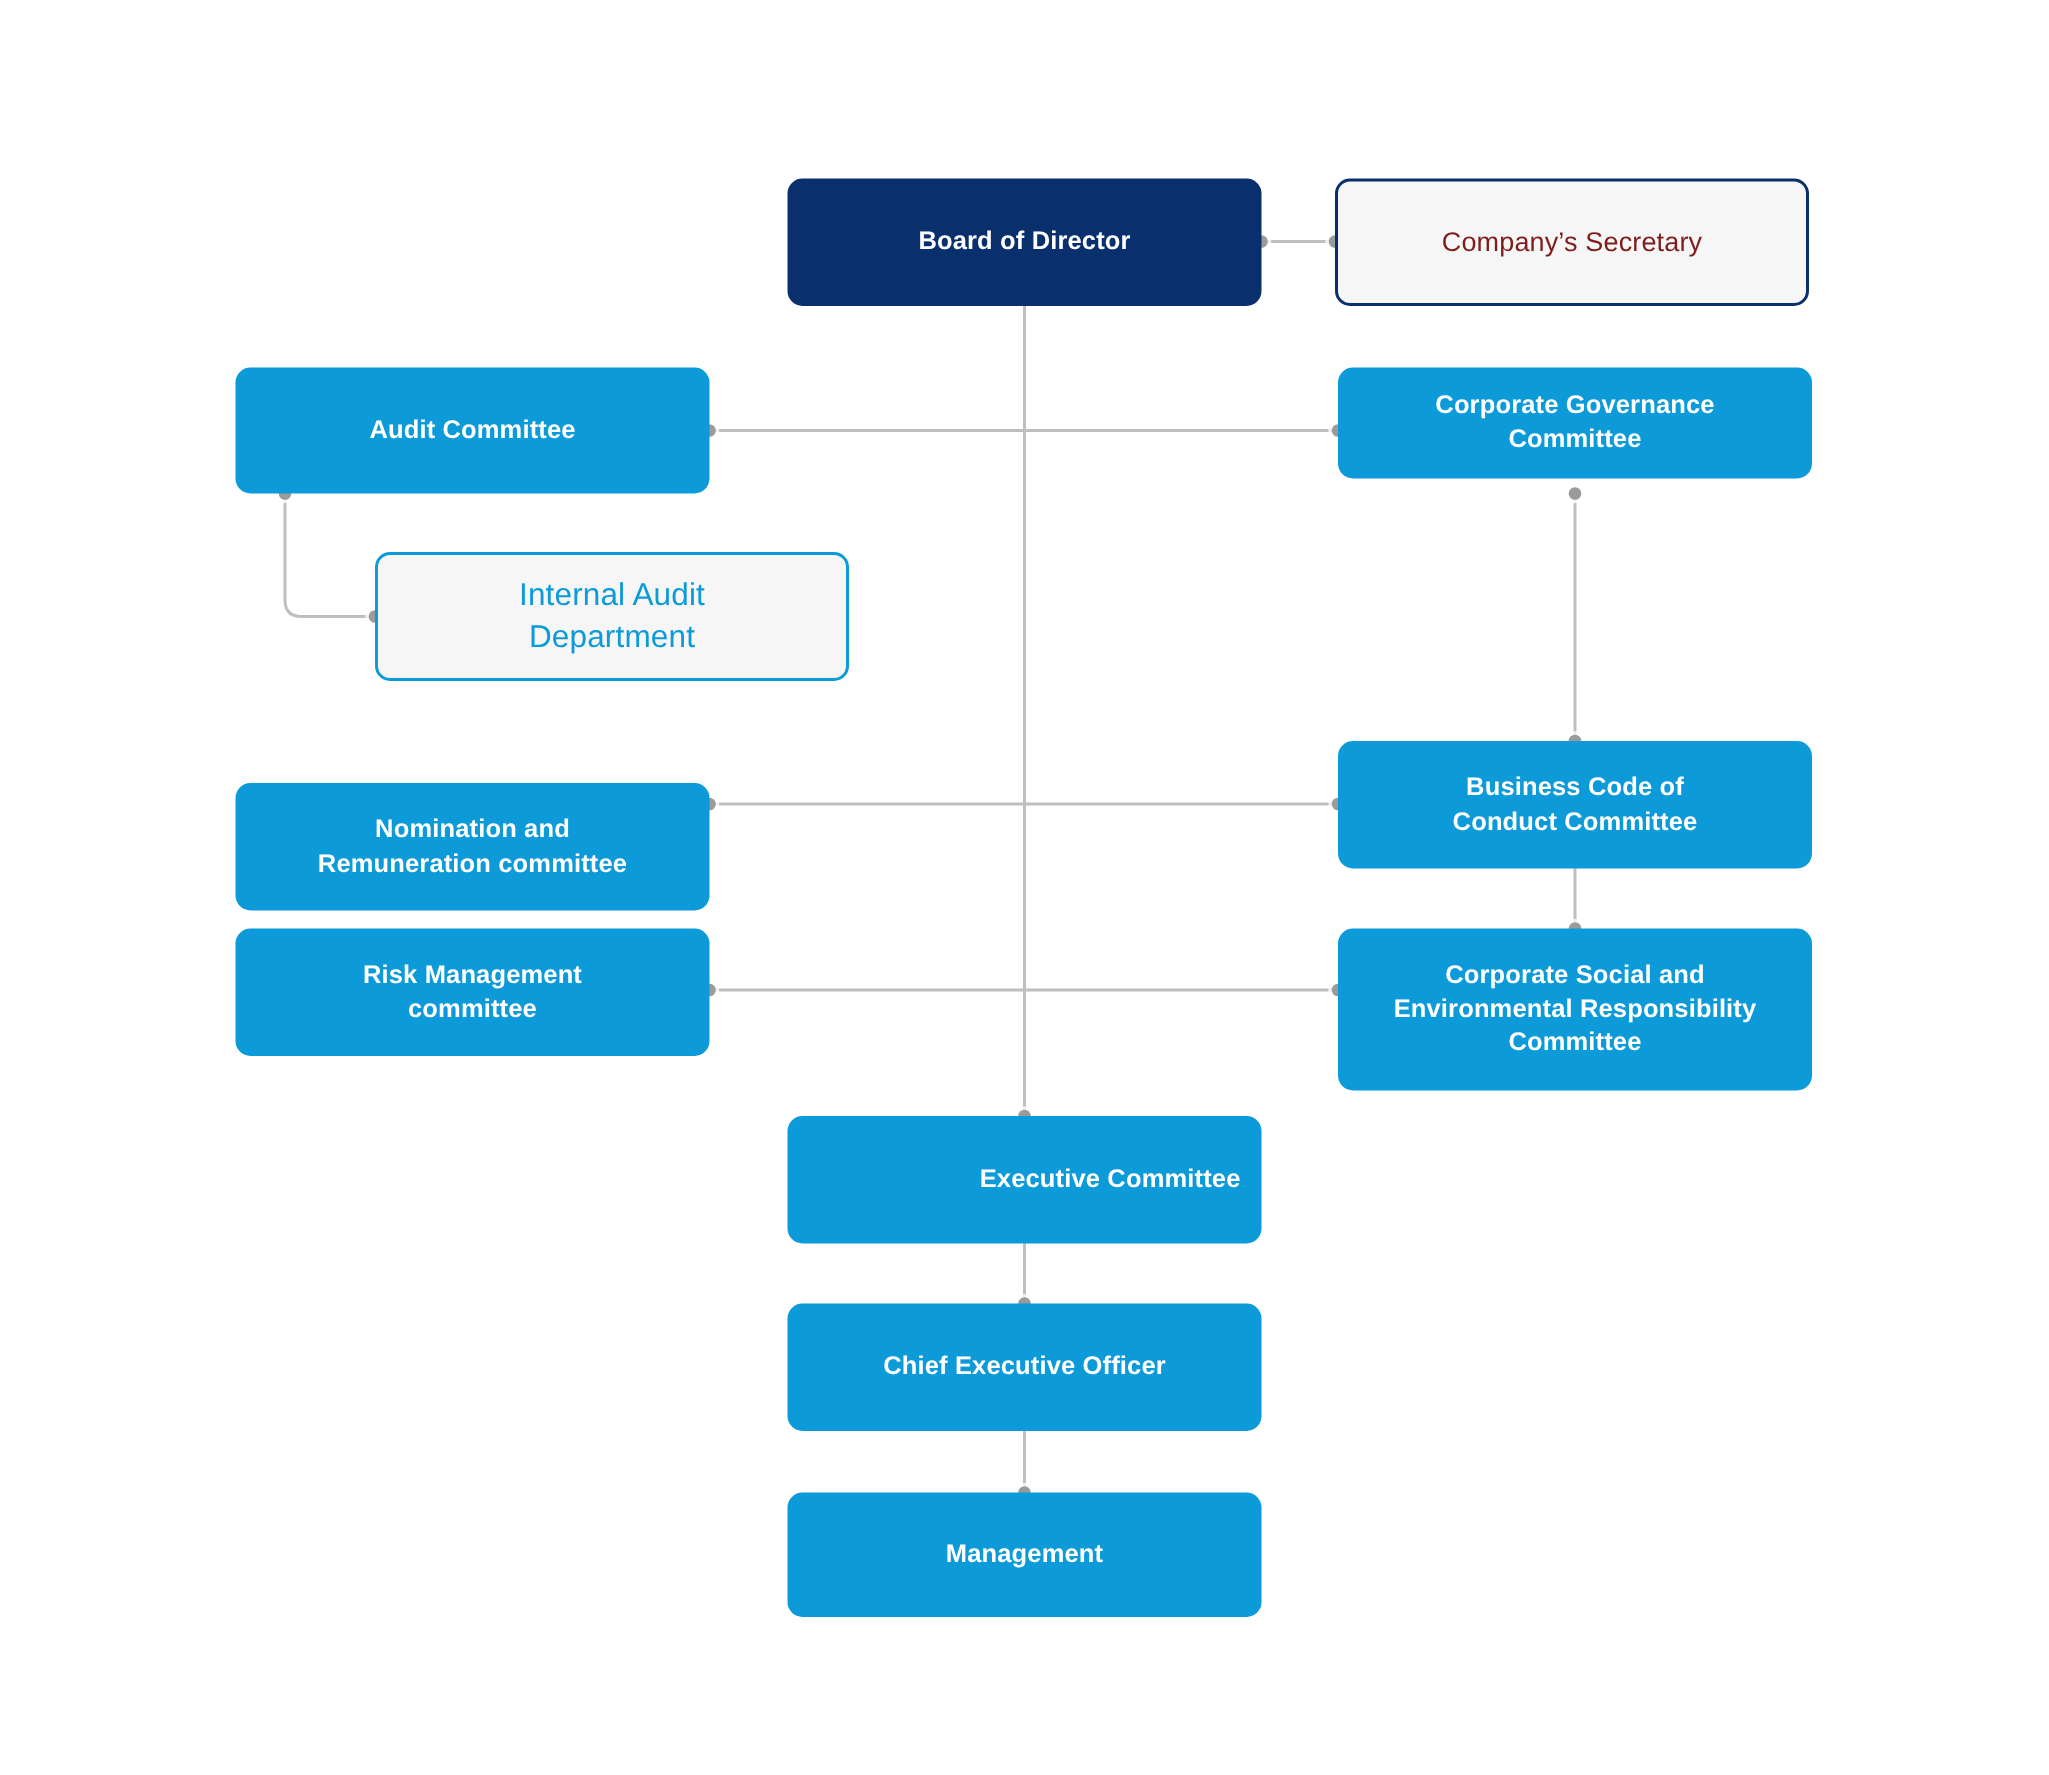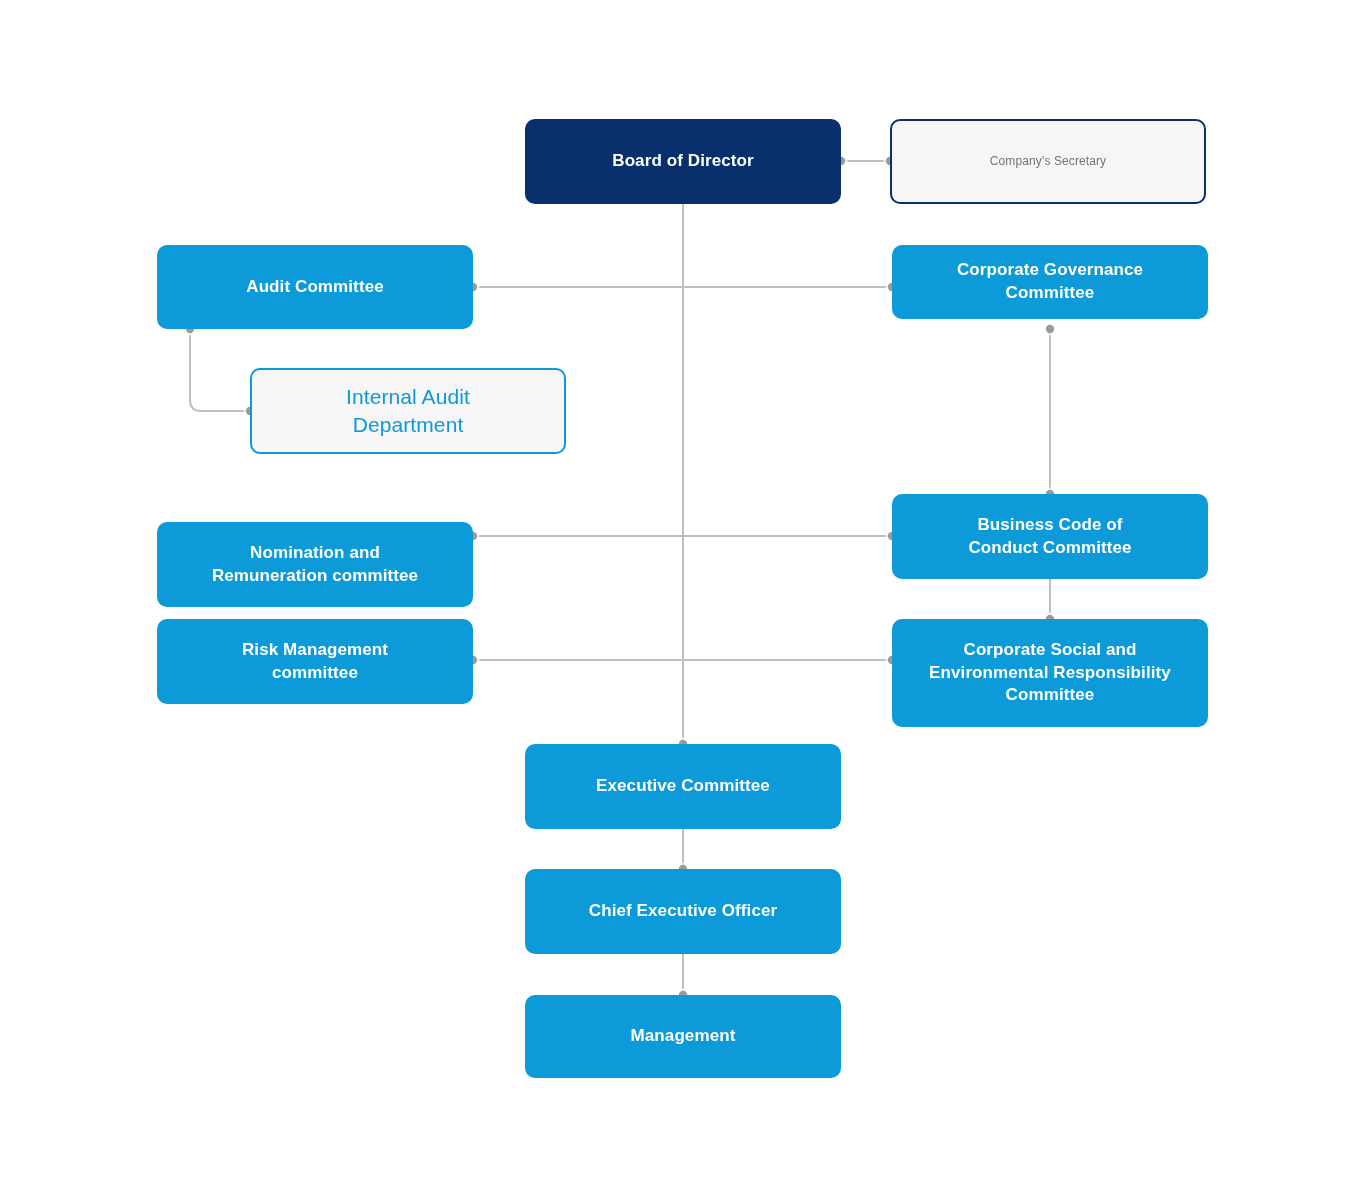--- a/index.html
+++ b/index.html
@@ -66,24 +66,24 @@
     font-size: 17px;
   }
   .node.filled-blue {
     background: #0c9ad9;
     color: #ffffff;
     font-weight: bold;
     font-size: 17px;
   }
   .node.outline-navy {
     background: #f6f6f6;
-    color: #737373;
+    color: #7f1d1d;
     border: 2px solid #0a2f6d;
     font-weight: normal;
-    font-size: 12px;
+    font-size: 18px;
   }
   .node.outline-blue {
     background: #f6f6f6;
     color: #0c9ad9;
     border: 2px solid #0c9ad9;
     font-weight: normal;
     font-size: 21px;
   }
 </style>
 </head>
@@ -164,21 +164,21 @@
       </div>
       <div class="node filled-blue" style="left: 157px; top: 619px; width: 316px; height: 85px;">
         <span class="node-label">Risk Management
 committee</span>
       </div>
       <div class="node filled-blue" style="left: 892px; top: 619px; width: 316px; height: 108px;">
         <span class="node-label">Corporate Social and
 Environmental Responsibility
 Committee</span>
       </div>
-      <div class="node filled-blue" style="left: 525px; top: 744px; width: 316px; height: 85px;">
+      <div class="node filled-blue" style="left: 525px; top: 744px; width: 316px; height: 85px; justify-content: flex-end;">
         <span class="node-label">Executive Committee</span>
       </div>
       <div class="node filled-blue" style="left: 525px; top: 869px; width: 316px; height: 85px;">
         <span class="node-label">Chief Executive Officer</span>
       </div>
       <div class="node filled-blue" style="left: 525px; top: 995px; width: 316px; height: 83px;">
         <span class="node-label">Management</span>
       </div>
     </div>
 

